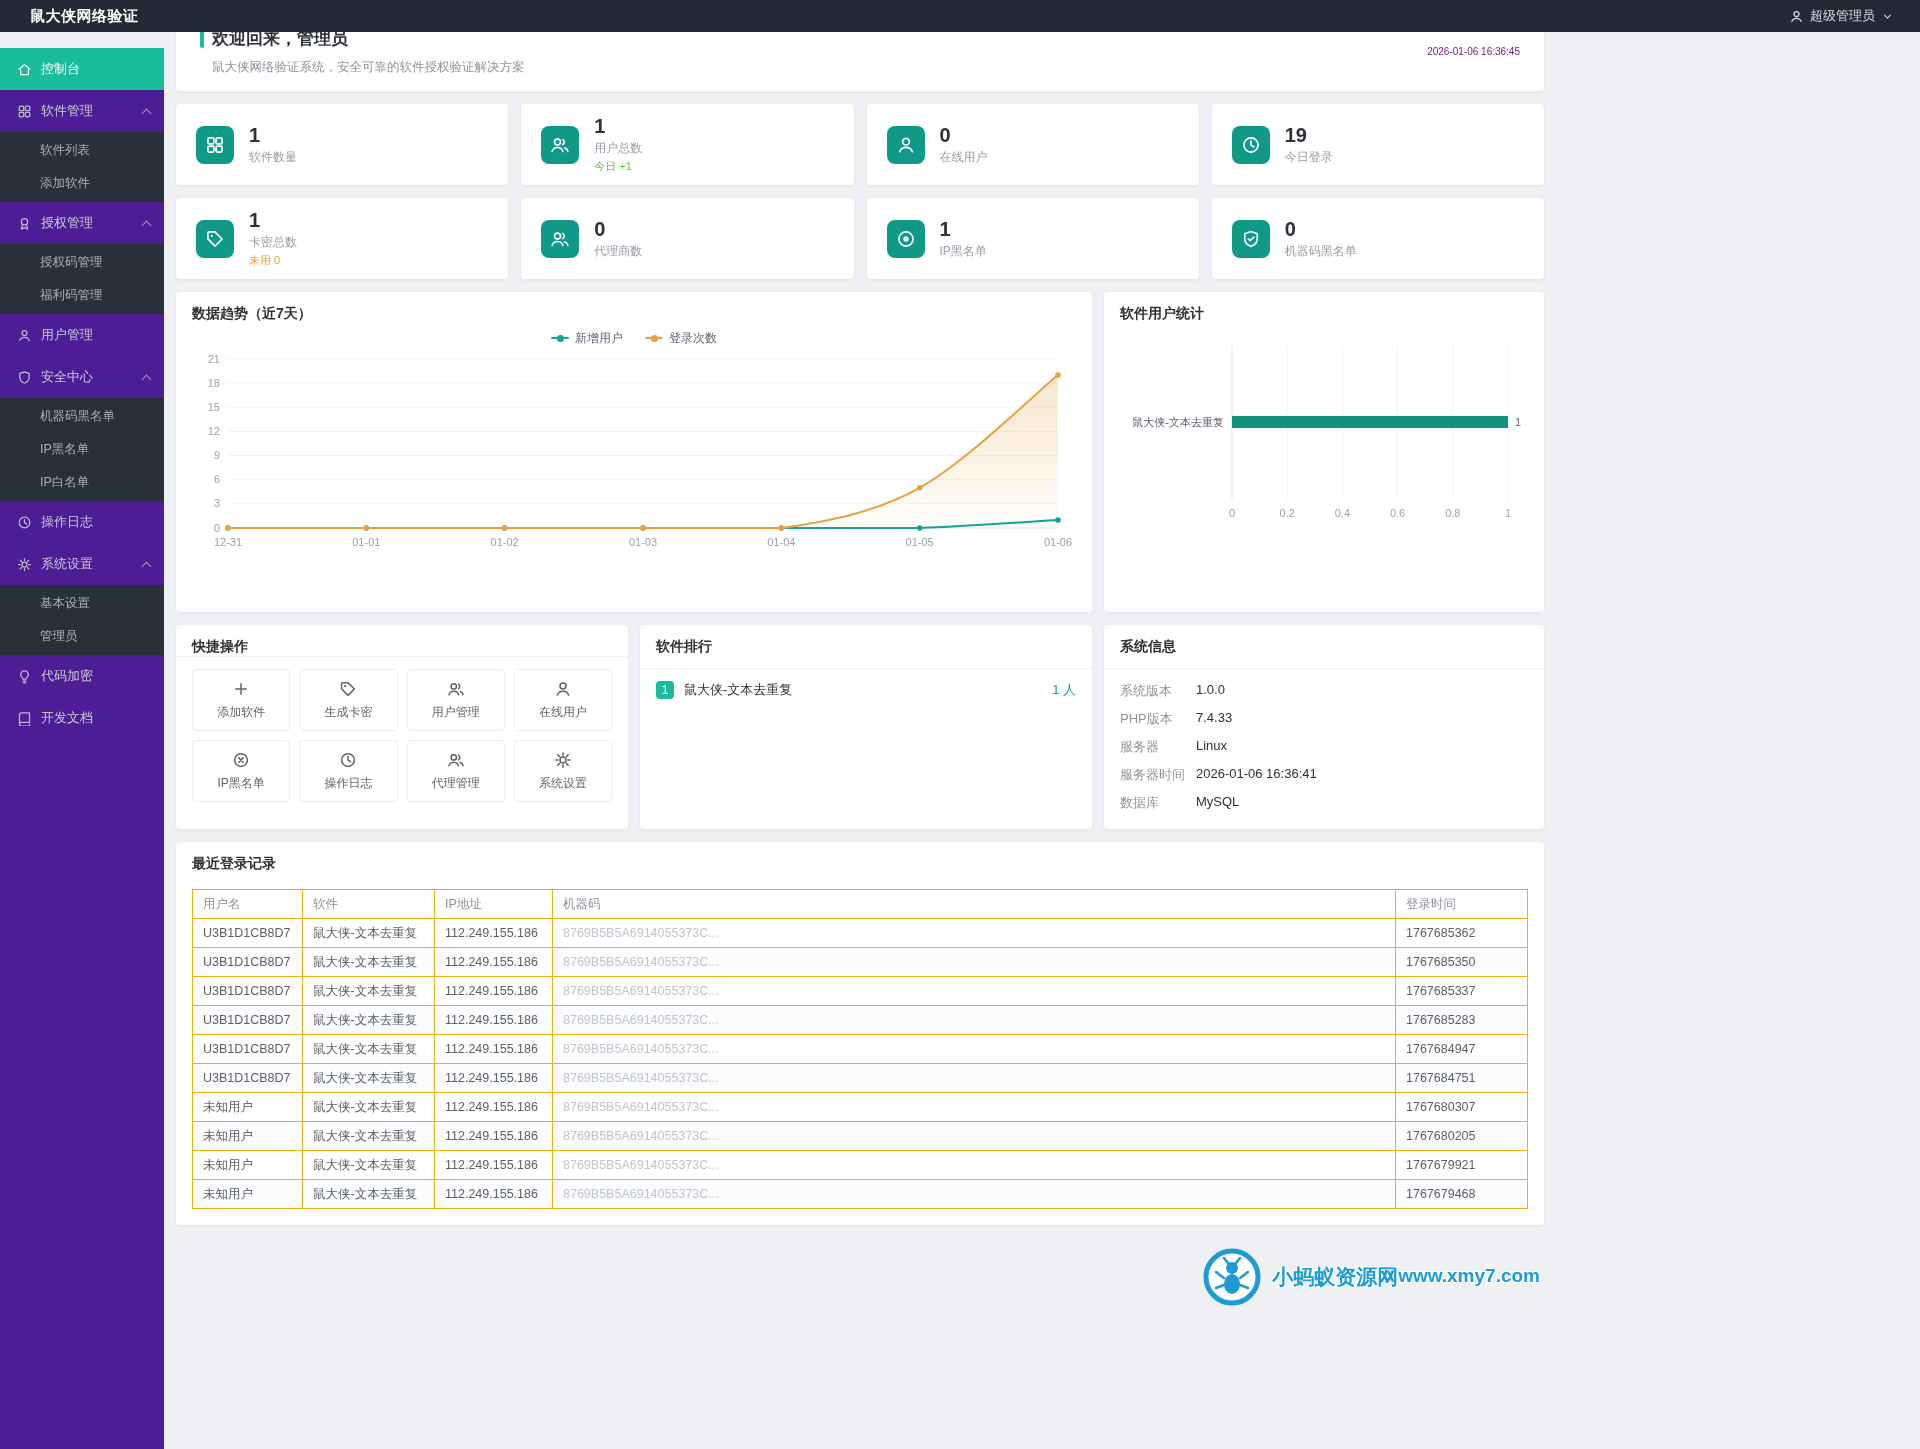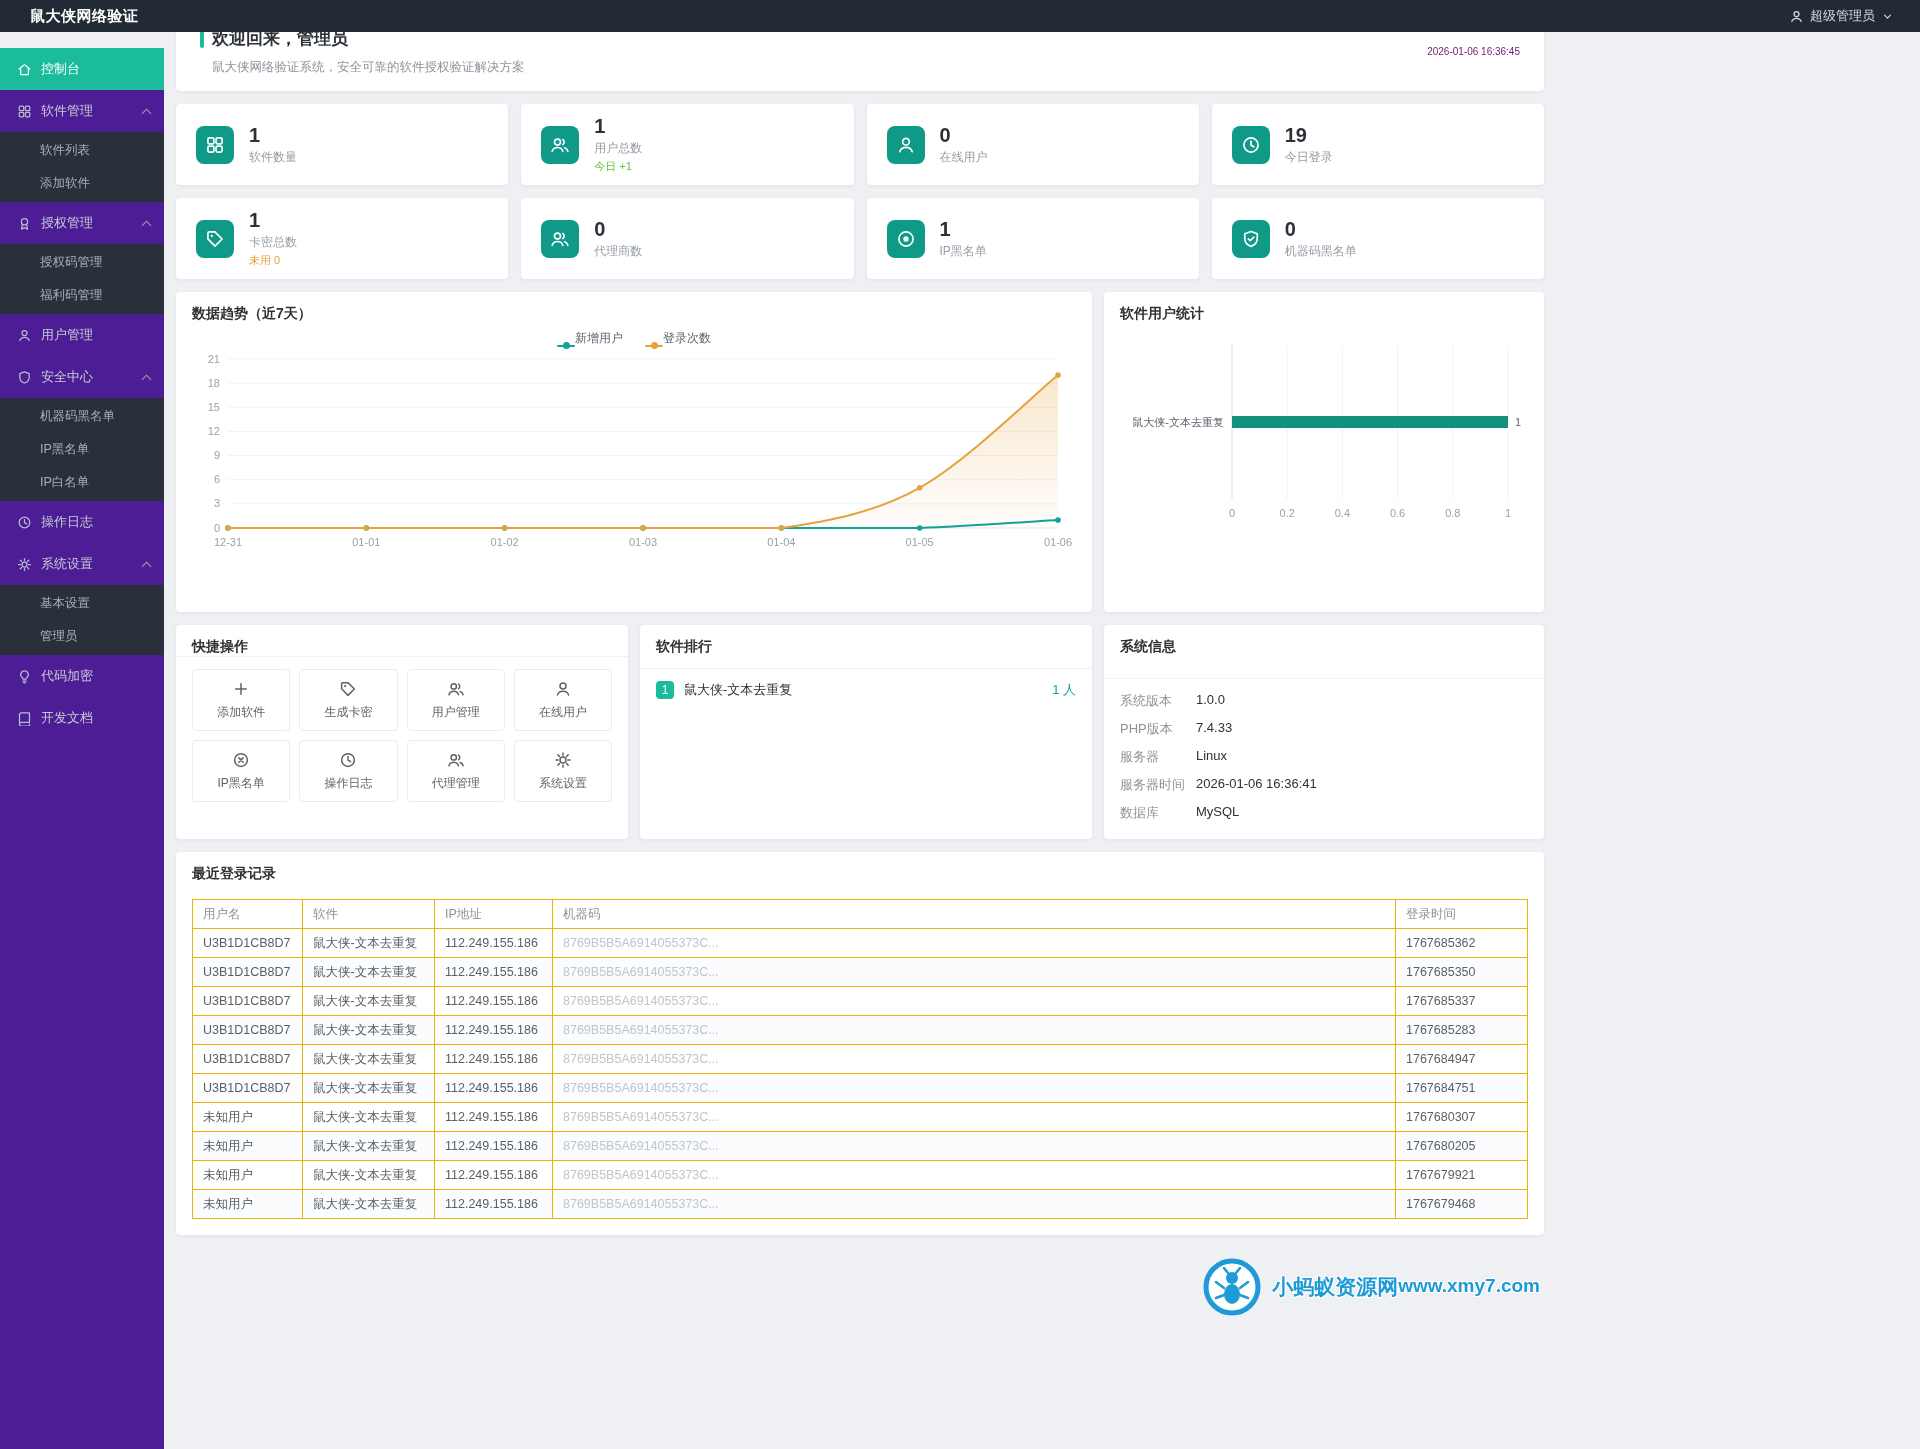--- a/index.html
+++ b/index.html
@@ -38,21 +38,21 @@
   .stat-icon{width:38px;height:38px;border-radius:8px;color:#fff;display:flex;align-items:center;justify-content:center;flex:0 0 38px}
   .stat-info{display:flex;flex-direction:column}
   .stat-value{font-size:20px;font-weight:bold;color:#2c3038;line-height:1.1}
   .stat-label{font-size:12px;color:#969da6;margin-top:3px}
   .stat-extra{font-size:11px;margin-top:2px}
 
   .charts-row{display:grid;grid-template-columns:916px 440px;gap:12px;margin-bottom:13px}
   .chart-card{height:320px;overflow:hidden}
   .panel-title{font-size:14px;font-weight:bold;color:#303133;padding:13px 16px 6px}
   .legend{display:flex;justify-content:center;gap:22px;height:18px;align-items:center}
-  .lg-item{display:inline-flex;align-items:flex-end;cursor:pointer}
+  .lg-item{display:inline-flex;align-items:center;gap:6px;cursor:pointer}
   .lg-line{width:18px;height:2px;border-radius:1px;display:inline-flex;align-items:center;justify-content:center}
   .lg-dot{width:7px;height:7px;border-radius:50%}
   .lg-text{font-size:12px;color:#5f6470}
   .chart-svg{display:block;margin:2px auto 0}
 
   .mid-row{display:grid;grid-template-columns:452px 452px 440px;gap:12px;margin-bottom:13px}
   .mid-row .card{min-height:190px}
   .panel-head{border-bottom:1px solid #f0f2f5}
   .qa-grid{display:grid;grid-template-columns:repeat(4,1fr);gap:9px;padding:12px 16px 14px}
   .qa-btn{border:1px solid #e8ebf0;border-radius:4px;height:62px;display:flex;flex-direction:column;align-items:center;justify-content:center;gap:6px;color:#5f6368;cursor:pointer;background:#fff}
@@ -501,21 +501,21 @@
       <div class="panel-title panel-head" style="padding-bottom:12px">软件排行</div>
       <div id="ranking-list">
           <div class="rank-row">
             <span class="rank-badge">1</span>
             <span class="rank-name">鼠大侠-文本去重复</span>
             <span class="rank-count">1 人</span>
           </div>
         </div>
     </div>
     <div class="card">
-      <div class="panel-title panel-head" style="padding-bottom:22px">系统信息</div>
+      <div class="panel-title panel-head" style="padding-bottom:12px">系统信息</div>
       <div class="si-body" id="sysinfo-rows">
           <div class="si-row">
             <span class="si-label">系统版本</span>
             <span class="si-value">1.0.0</span>
           </div>
           <div class="si-row">
             <span class="si-label">PHP版本</span>
             <span class="si-value">7.4.33</span>
           </div>
           <div class="si-row">

